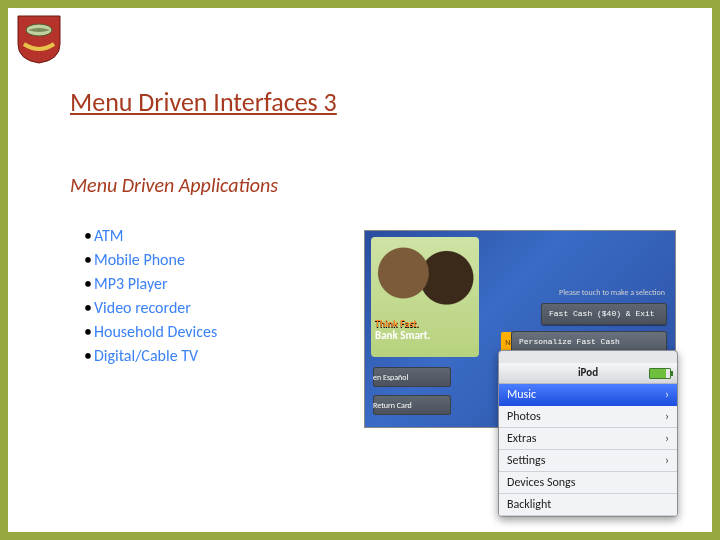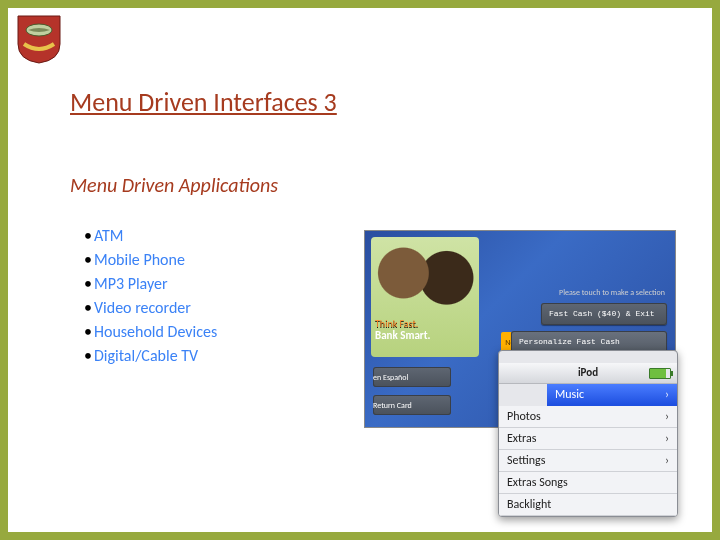--- a/index.html
+++ b/index.html
@@ -89,21 +89,21 @@
     background:
       radial-gradient(circle at 30% 30%, #7c5b3a 0 22%, transparent 23%),
       radial-gradient(circle at 70% 34%, #3b2a1a 0 24%, transparent 25%),
       linear-gradient(180deg,#cfe3a5 0,#b7d27e 100%);
   }
   .atm .think {
     position: absolute;
     left: 10px;
     top: 86px;
     font-size: 10px;
-    font-weight: 400;
+    font-weight: 700;
     color: #ff8a2a;
     text-shadow: 0 1px 0 #000;
   }
   .atm .bank {
     position: absolute;
     left: 10px;
     top: 98px;
     font-size: 11px;
     font-weight: 700;
     color: #ffffff;
@@ -209,21 +209,20 @@
     font-size: 12px;
     color: #222;
     border-bottom: 1px solid #cfd1d6;
     position: relative;
     background: #f2f3f6;
   }
   .ipod li.sel {
     background: linear-gradient(#4a7dff,#1e4fe0);
     color: #fff;
     border-bottom: 1px solid #1e4fe0;
-    margin-left: 48px;
   }
   .ipod li .chev {
     position: absolute;
     right: 8px;
     top: 0;
     font-size: 12px;
     color: inherit;
     opacity: 0.85;
   }
 </style>
@@ -283,21 +282,21 @@
         </li>
         <li>
           <span>Extras</span>
           <span class="chev">›</span>
         </li>
         <li>
           <span>Settings</span>
           <span class="chev">›</span>
         </li>
         <li>
-          <span>Extras Songs</span>
+          <span>Devices Songs</span>
         </li>
         <li>
           <span>Backlight</span>
         </li>
       </ul>
     </div>
 
   </div>
 
 </div>

